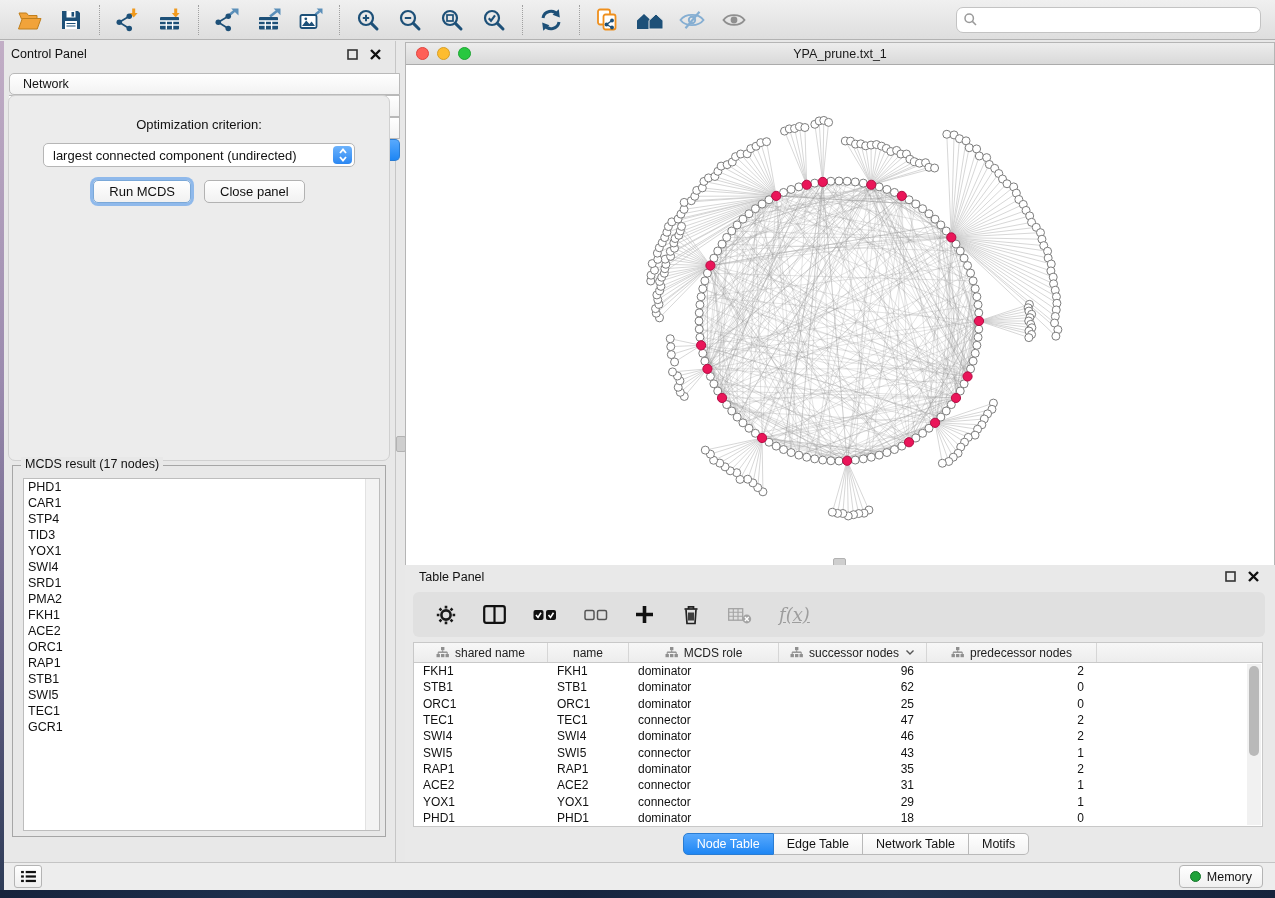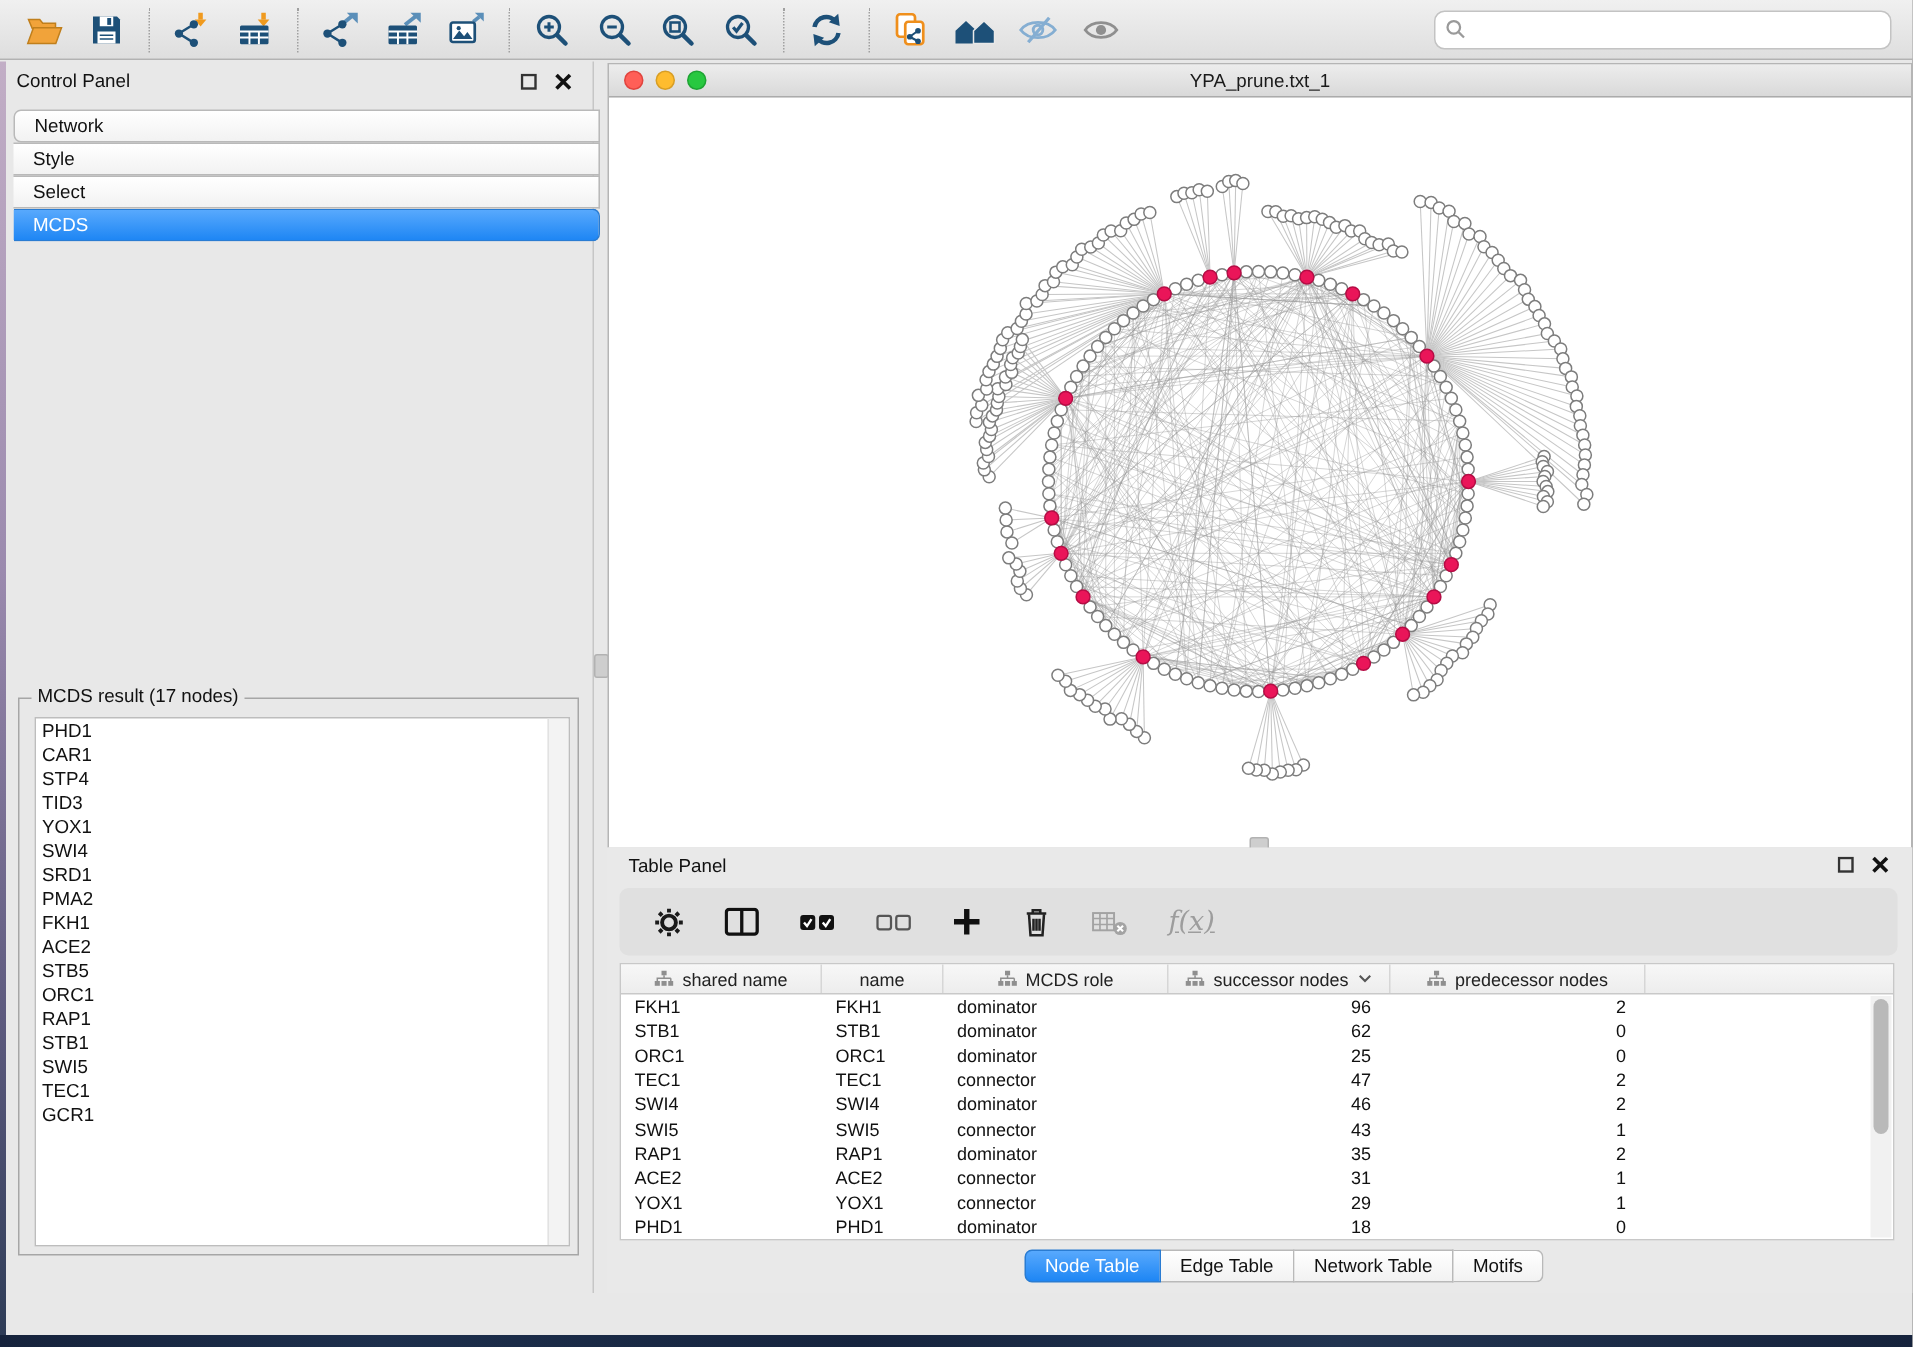--- a/index.html
+++ b/index.html
@@ -254,35 +254,49 @@
           <path d="M1,1 L10,10 M10,1 L1,10" stroke="#111" stroke-width="2.4"></path>
         </svg>
       </span>
     </div>
     <div id="cp-tabs" class="seg">
         <div class="tab">Network</div>
         <div class="tab">Style</div>
         <div class="tab">Select</div>
         <div class="tab active">MCDS</div>
       </div>
+    <div id="cp-box">
+      <div id="opt-label">Optimization criterion:</div>
+      <div id="opt-select">
+        <span class="val">largest connected component (undirected)</span>
+        <span class="stepper">
+          <svg width="10" height="16" viewBox="0 0 10 16">
+              <path d="M2,6 L5,2.5 L8,6 M2,10 L5,13.5 L8,10" stroke="#fff" stroke-width="1.8" fill="none"></path>
+            </svg>
+        </span>
+      </div>
+      <div id="cp-buttons">
+        <div class="btn focus">Run MCDS</div>
+        <div class="btn">Close panel</div>
+      </div>
+    </div>
     <div id="mcds-group">
       <div id="mcds-legend">MCDS result (17 nodes)</div>
       <div id="mcds-list">
         <div id="mcds-scroll"></div>
       <div class="list-item">PHD1</div>
           <div class="list-item">CAR1</div>
           <div class="list-item">STP4</div>
           <div class="list-item">TID3</div>
           <div class="list-item">YOX1</div>
           <div class="list-item">SWI4</div>
           <div class="list-item">SRD1</div>
           <div class="list-item">PMA2</div>
           <div class="list-item">FKH1</div>
           <div class="list-item">ACE2</div>
-          <div class="list-item">STB5</div>
           <div class="list-item">ORC1</div>
           <div class="list-item">RAP1</div>
           <div class="list-item">STB1</div>
           <div class="list-item">SWI5</div>
           <div class="list-item">TEC1</div>
           <div class="list-item">GCR1</div>
         </div>
     </div>
   </div>
   <div id="v-divider-handle"></div>
@@ -1378,16 +1392,34 @@
         </div>
     </div>
     <div id="tp-tabs" class="seg">
         <div class="tab active">Node Table</div>
         <div class="tab">Edge Table</div>
         <div class="tab">Network Table</div>
         <div class="tab">Motifs</div>
       </div>
   </div>
 
+  <div id="status-bar">
+    <div id="status-list-btn">
+      <svg width="15" height="13" viewBox="0 0 16 14">
+        <g fill="#111">
+          <rect x="0" y="1" width="3" height="2.4"></rect>
+            <rect x="5" y="1" width="11" height="2.4"></rect>
+          <rect x="0" y="5.8" width="3" height="2.4"></rect>
+            <rect x="5" y="5.8" width="11" height="2.4"></rect>
+          <rect x="0" y="10.6" width="3" height="2.4"></rect>
+            <rect x="5" y="10.6" width="11" height="2.4"></rect>
+        </g>
+      </svg>
+    </div>
+    <div id="memory-btn">
+      <span id="memory-dot"></span>
+      <span>Memory</span>
+    </div>
+  </div>
 
   <div id="wall-left"></div>
   <div id="wall-bottom"></div>
 </div>
 
 </body></html>

